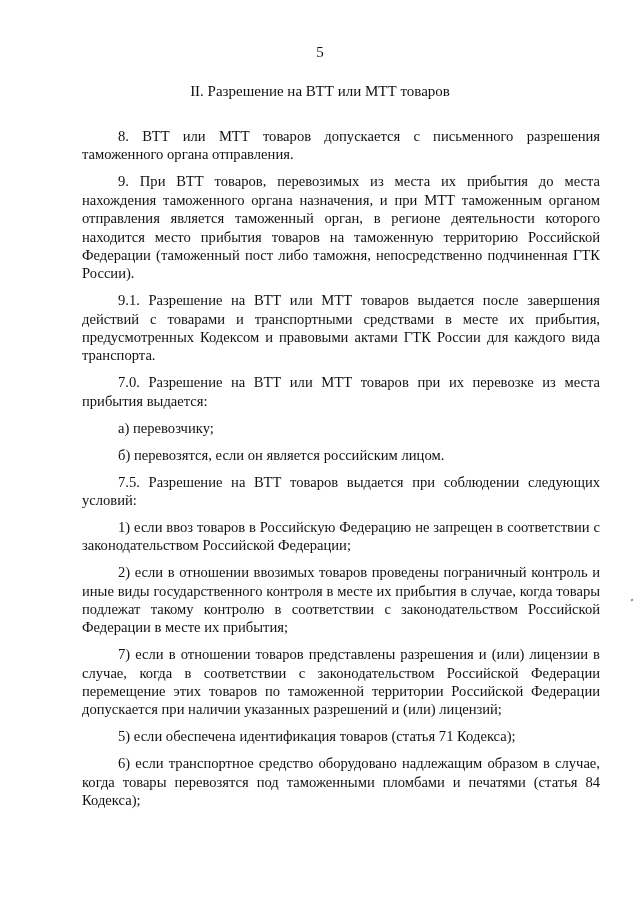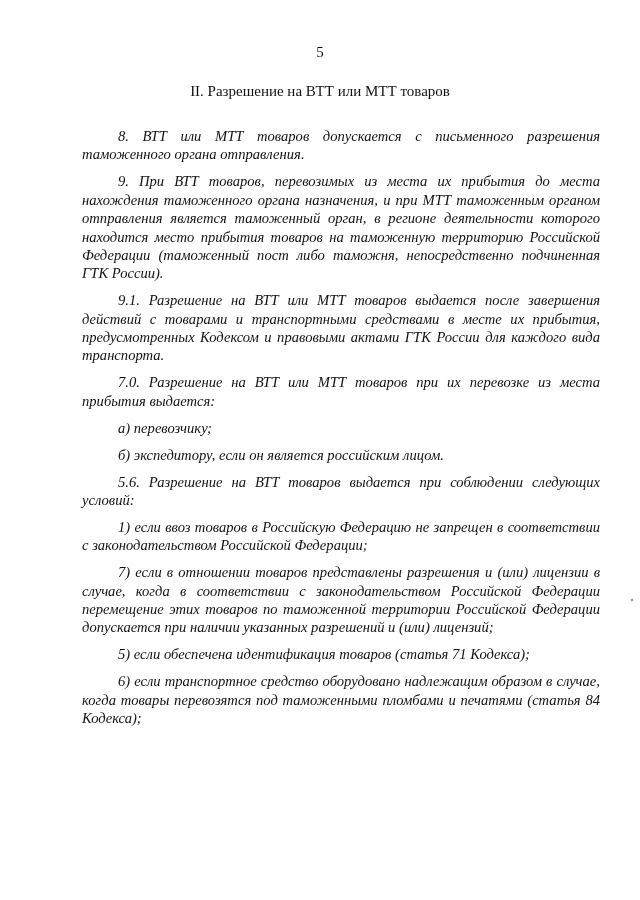--- a/index.html
+++ b/index.html
@@ -11,21 +11,21 @@
   }
   .page-number {
     position: absolute; top: 43px; left: 0; width: 640px; text-align: center;
     font-size: 15px; line-height: 18px;
   }
   .section-title {
     position: absolute; top: 82px; left: 0; width: 640px; text-align: center;
     font-size: 15px; line-height: 18px;
   }
   .body {
-    position: absolute; top: 127px; left: 82px; width: 518px; font-style: italic;
+    position: absolute; top: 127px; left: 82px; width: 518px;
   }
   .para {
     margin: 0 0 8.5px 0;
     font-size: 14.6px; line-height: 18.4px;
     text-align: justify; text-indent: 36px;
     hyphens: none;
   }
   .speck {
     position: absolute; left: 631px; top: 599px; width: 2px; height: 2px;
     background: #888; transform: rotate(-40deg);
@@ -37,22 +37,23 @@
 <div class="page">
   <div class="page-number">5</div>
   <div class="section-title">II. Разрешение на ВТТ или МТТ товаров</div>
 
   <div class="body">
     <p class="para">8. ВТТ или МТТ товаров допускается с письменного разрешения таможенного органа отправления.</p>
     <p class="para">9. При ВТТ товаров, перевозимых из места их прибытия до места нахождения таможенного органа назначения, и при МТТ таможенным органом отправления является таможенный орган, в регионе деятельности которого находится место прибытия товаров на таможенную территорию Российской Федерации (таможенный пост либо таможня, непосредственно подчиненная ГТК России).</p>
     <p class="para">9.1. Разрешение на ВТТ или МТТ товаров выдается после завершения действий с товарами и транспортными средствами в месте их прибытия, предусмотренных Кодексом и правовыми актами ГТК России для каждого вида транспорта.</p>
     <p class="para">7.0. Разрешение на ВТТ или МТТ товаров при их перевозке из места прибытия выдается:</p>
     <p class="para">а) перевозчику;</p>
-    <p class="para">б) экспедитору, если он является российским лицом.</p>
-    <p class="para">5.6. Разрешение на ВТТ товаров выдается при соблюдении следующих условий:</p>
+    <p class="para">б) перевозятся, если он является российским лицом.</p>
+    <p class="para">7.5. Разрешение на ВТТ товаров выдается при соблюдении следующих условий:</p>
     <p class="para">1) если ввоз товаров в Российскую Федерацию не запрещен в соответствии с законодательством Российской Федерации;</p>
+    <p class="para">2) если в отношении ввозимых товаров проведены пограничный контроль и иные виды государственного контроля в месте их прибытия в случае, когда товары подлежат такому контролю в соответствии с законодательством Российской Федерации в месте их прибытия;</p>
     <p class="para">7) если в отношении товаров представлены разрешения и (или) лицензии в случае, когда в соответствии с законодательством Российской Федерации перемещение этих товаров по таможенной территории Российской Федерации допускается при наличии указанных разрешений и (или) лицензий;</p>
     <p class="para">5) если обеспечена идентификация товаров (статья 71 Кодекса);</p>
     <p class="para">6) если транспортное средство оборудовано надлежащим образом в случае, когда товары перевозятся под таможенными пломбами и печатями (статья 84 Кодекса);</p>
   </div>
 
   <div class="speck"></div>
 </div>
 
 </body></html>

